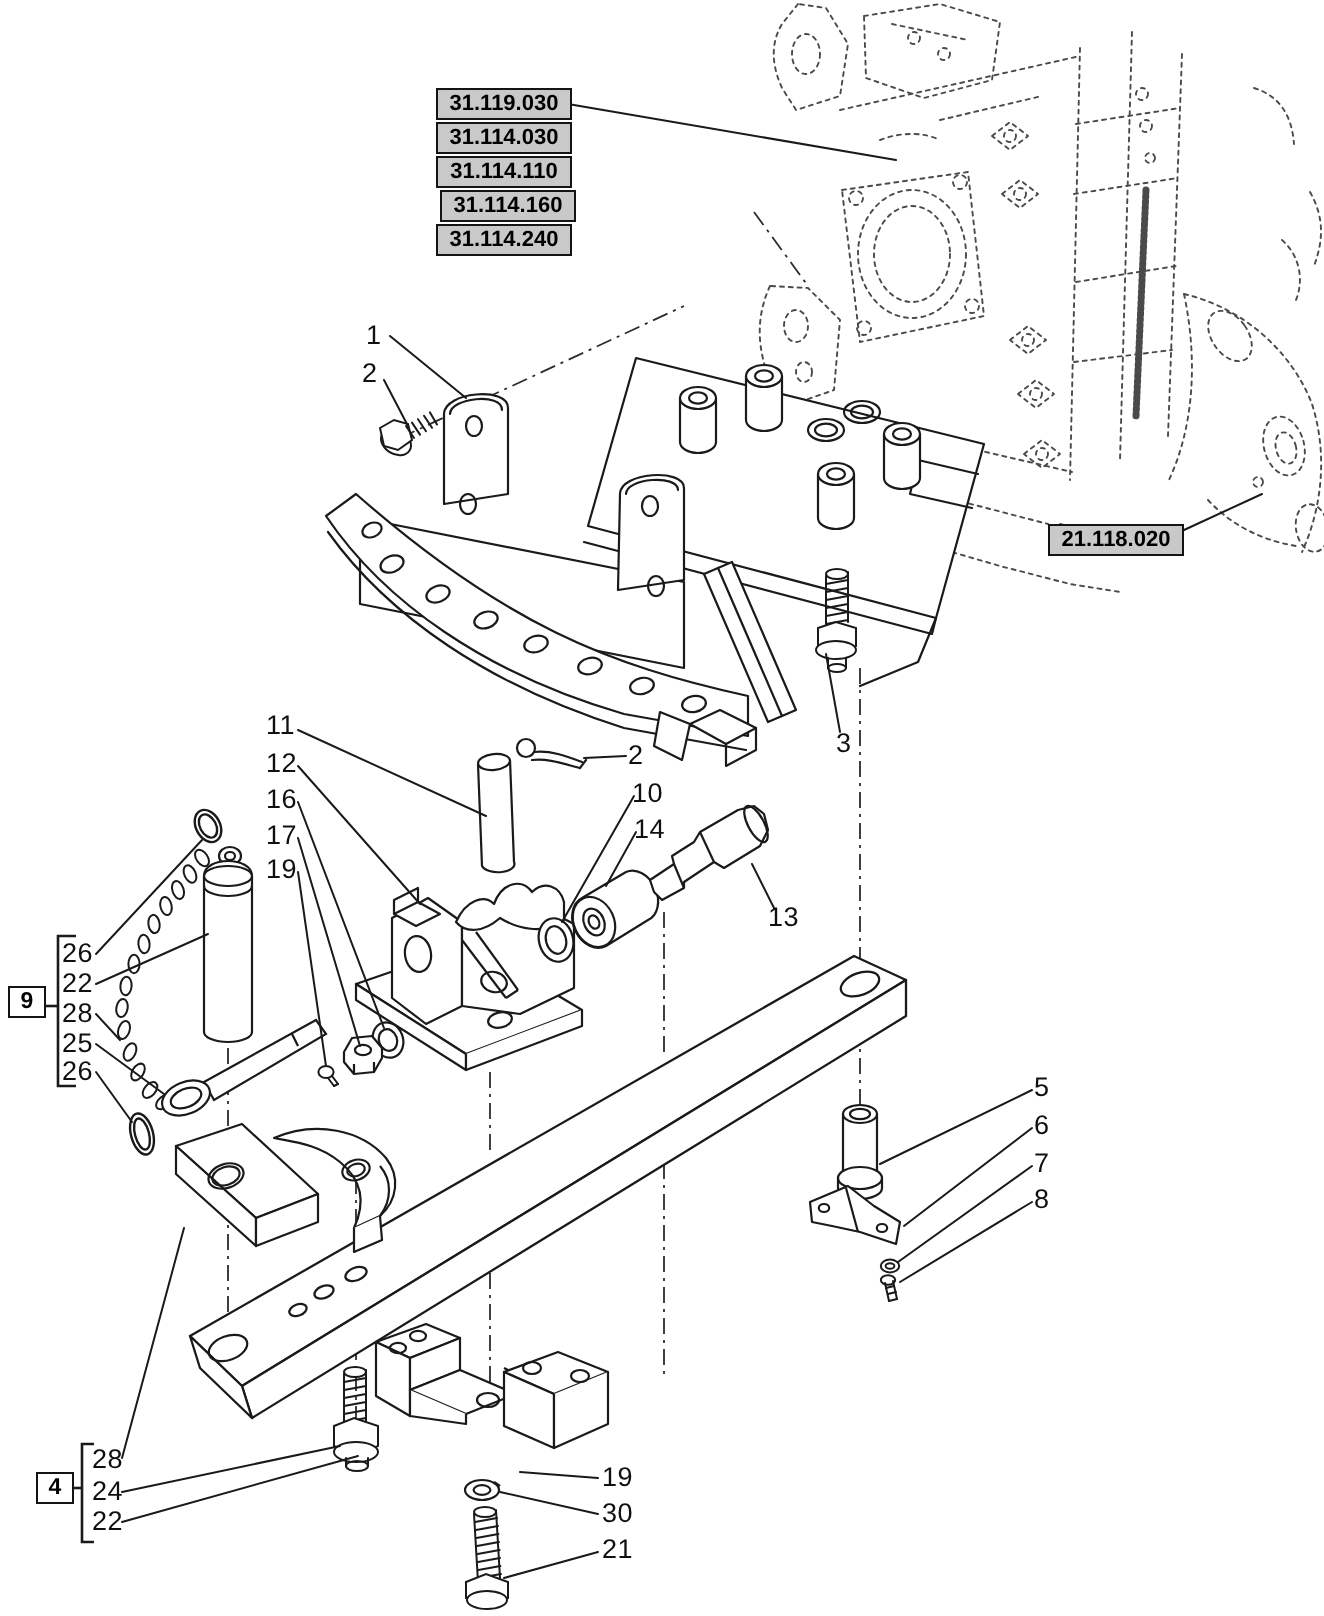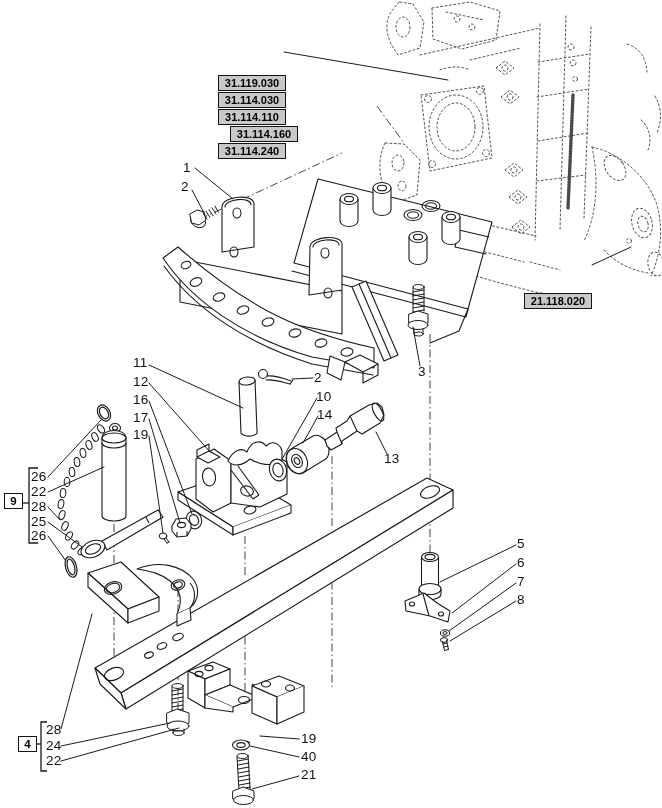--- a/index.html
+++ b/index.html
@@ -4,21 +4,21 @@
 <style>
   html,body{margin:0;padding:0;}
   body{width:662px;height:808px;position:relative;background:#fff;overflow:hidden;
        font-family:"Liberation Sans",sans-serif;}
   #stage{position:absolute;left:0;top:0;width:662px;height:808px;}
   svg{position:absolute;left:0;top:0;}
   .callout{position:absolute;font:400 13.5px/1 "Liberation Sans",sans-serif;color:#101010;
            letter-spacing:.2px;white-space:nowrap;}
   .refbox{position:absolute;width:64px;height:14px;background:#c9c9c9;border:1.4px solid #141414;
           font:700 11px/14px "Liberation Sans",sans-serif;text-align:center;color:#000;}
-  .refbox.wide{width:66px;margin-top:31px;}
+  .refbox.wide{width:66px;}
   .gbox{position:absolute;width:17px;height:14px;background:#fff;border:1.4px solid #141414;
         font:700 11.5px/14px "Liberation Sans",sans-serif;text-align:center;color:#000;}
 </style>
 </head>
 <body>
 
 <div id="stage">
 
 <svg width="662" height="808" viewBox="0 0 662 808">
 
@@ -418,21 +418,21 @@
     <path d="M38,468 L29,468 L29,543 L38,543"></path>
     <path d="M23,503 L29,503"></path>
     <path d="M47,722 L41,722 L41,771 L47,771"></path>
     <path d="M36,744 L41,744"></path>
   </g>
 </svg>
 
   <div class="refbox wide" style="left:218px;top:44px">31.119.030</div>
   <div class="refbox wide" style="left:218px;top:61px">31.114.030</div>
   <div class="refbox wide" style="left:218px;top:78px">31.114.110</div>
-  <div class="refbox wide" style="left:230px;top:95px">31.114.160</div>
+  <div class="refbox wide" style="left:220px;top:95px">31.114.160</div>
   <div class="refbox wide" style="left:218px;top:112px">31.114.240</div>
   <div class="refbox wide" style="left:524px;top:262px">21.118.020</div>
 
   <div class="gbox" style="left:4px;top:493px">9</div>
   <div class="gbox" style="left:18px;top:736px">4</div>
 
   <span class="callout" style="left:183px;top:161px">1</span>
   <span class="callout" style="left:181px;top:180px">2</span>
   <span class="callout" style="left:418px;top:365px">3</span>
   <span class="callout" style="left:517px;top:537px">5</span>
@@ -450,15 +450,15 @@
   <span class="callout" style="left:384px;top:452px">13</span>
   <span class="callout" style="left:31px;top:470px">26</span>
   <span class="callout" style="left:31px;top:485px">22</span>
   <span class="callout" style="left:31px;top:500px">28</span>
   <span class="callout" style="left:31px;top:515px">25</span>
   <span class="callout" style="left:31px;top:529px">26</span>
   <span class="callout" style="left:46px;top:723px">28</span>
   <span class="callout" style="left:46px;top:739px">24</span>
   <span class="callout" style="left:46px;top:754px">22</span>
   <span class="callout" style="left:301px;top:732px">19</span>
-  <span class="callout" style="left:301px;top:750px">40</span>
+  <span class="callout" style="left:301px;top:750px">30</span>
   <span class="callout" style="left:301px;top:768px">21</span>
 </div>
 
 </body></html>

